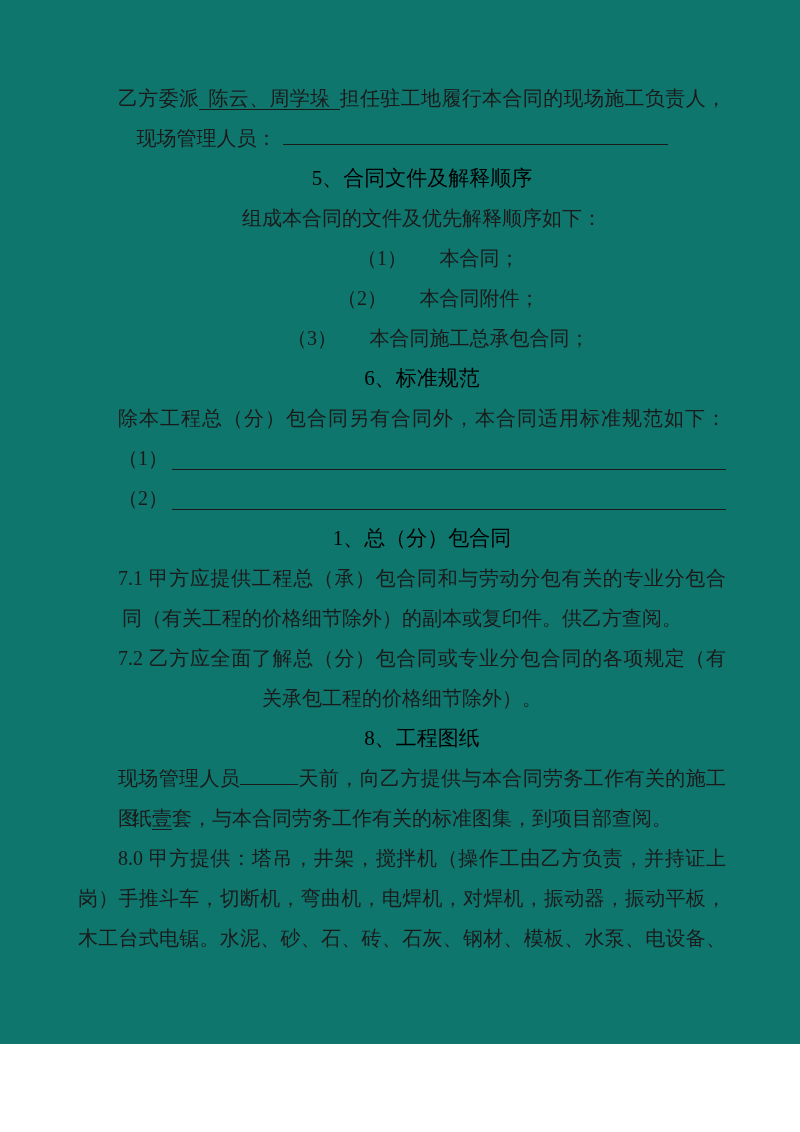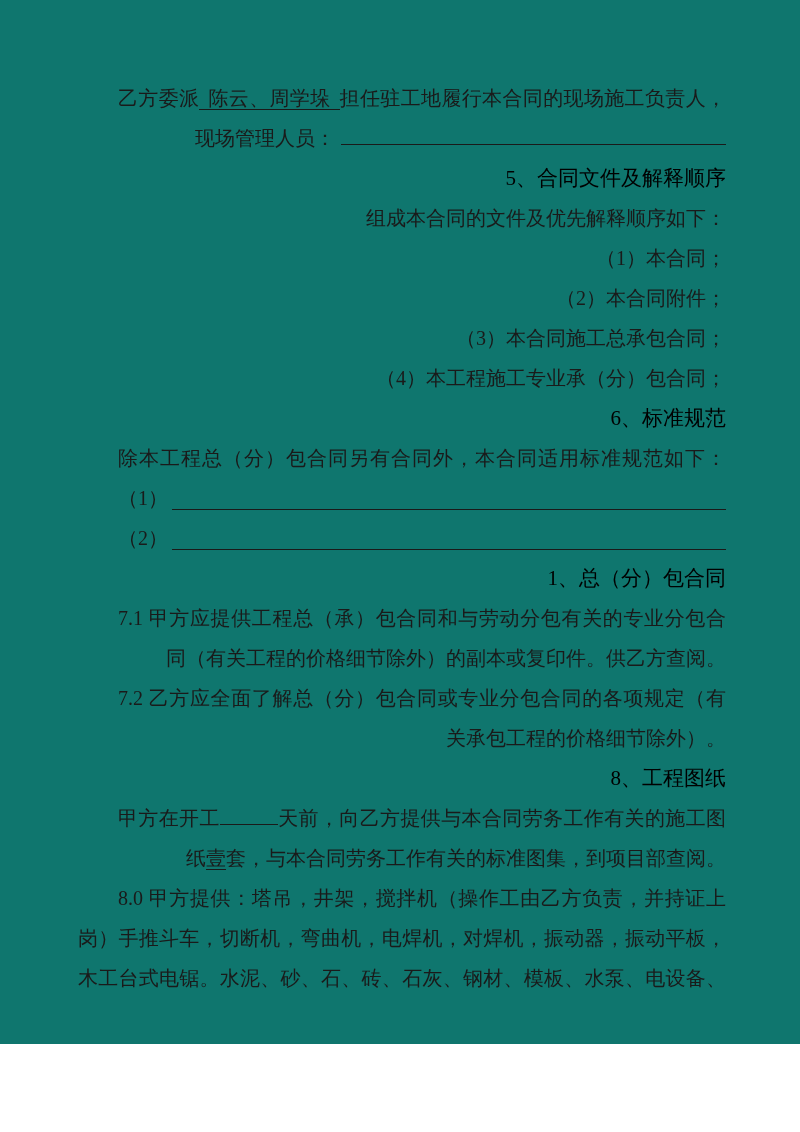--- a/index.html
+++ b/index.html
@@ -15,21 +15,21 @@
     overflow: hidden;
     box-sizing: border-box;
     padding: 78px 74px 0 78px;
     font-family: "Liberation Serif", "DejaVu Serif", serif;
     font-size: 20px;
     color: #1a1a1a;
   }
   .line {
     height: 40px;
     line-height: 40px;
-    text-align: right;
+    text-align: center;
   }
   .indent { padding-left: 40px; }
   .stretch {
     text-align: justify;
     text-align-last: justify;
     text-justify: inter-ideograph;
   }
   .heading {
     font-weight: 400;
     font-size: 21px;
@@ -74,40 +74,39 @@
 
   <div class="line indent stretch"><span>乙方委派</span><span class="names">陈云、周学垛</span><span>担任驻工地履行本合同的现场施工负责人，</span></div>
 
   <div class="line"><span>现场管理人员：</span><span class="blank blank-manager"></span></div>
 
   <div class="line indent heading">5、合同文件及解释顺序</div>
   <div class="line indent">组成本合同的文件及优先解释顺序如下：</div>
   <div class="line indent item"><span class="num">（1）</span><span>本合同；</span></div>
   <div class="line indent item"><span class="num">（2）</span><span>本合同附件；</span></div>
   <div class="line indent item"><span class="num">（3）</span><span>本合同施工总承包合同；</span></div>
-  <div class="line indent item"><span class="num">（4）</span><span>本工程施工专业承（分）包合同；</span></div>
 
   <div class="line indent heading">6、标准规范</div>
   <div class="line indent stretch">除本工程总（分）包合同另有合同外，本合同适用标准规范如下：</div>
   <div class="line fillrow">
       <span class="num">（1）</span>
       <span class="fill"></span>
     </div>
   <div class="line fillrow">
       <span class="num">（2）</span>
       <span class="fill"></span>
     </div>
 
   <div class="line indent heading">1、总（分）包合同</div>
   <div class="line indent stretch">7.1 甲方应提供工程总（承）包合同和与劳动分包有关的专业分包合</div>
   <div class="line">同（有关工程的价格细节除外）的副本或复印件。供乙方查阅。</div>
   <div class="line indent stretch">7.2 乙方应全面了解总（分）包合同或专业分包合同的各项规定（有</div>
   <div class="line">关承包工程的价格细节除外）。</div>
 
   <div class="line indent heading">8、工程图纸</div>
-  <div class="line indent stretch"><span>甲方在开工</span><span class="blank blank-days"></span><span>天前，向乙方提供与本合同劳务工作有关的施工图</span></div>
+  <div class="line indent stretch"><span>现场管理人员</span><span class="blank blank-days"></span><span>天前，向乙方提供与本合同劳务工作有关的施工图</span></div>
   <div class="line"><span>纸</span><span class="uline">壹</span><span>套，与本合同劳务工作有关的标准图集，到项目部查阅。</span></div>
 
   <div class="line indent stretch">8.0 甲方提供：塔吊，井架，搅拌机（操作工由乙方负责，并持证上</div>
   <div class="line stretch">岗）手推斗车，切断机，弯曲机，电焊机，对焊机，振动器，振动平板，</div>
   <div class="line stretch">木工台式电锯。水泥、砂、石、砖、石灰、钢材、模板、水泵、电设备、</div>
 
 </div>
 
 </body></html>

